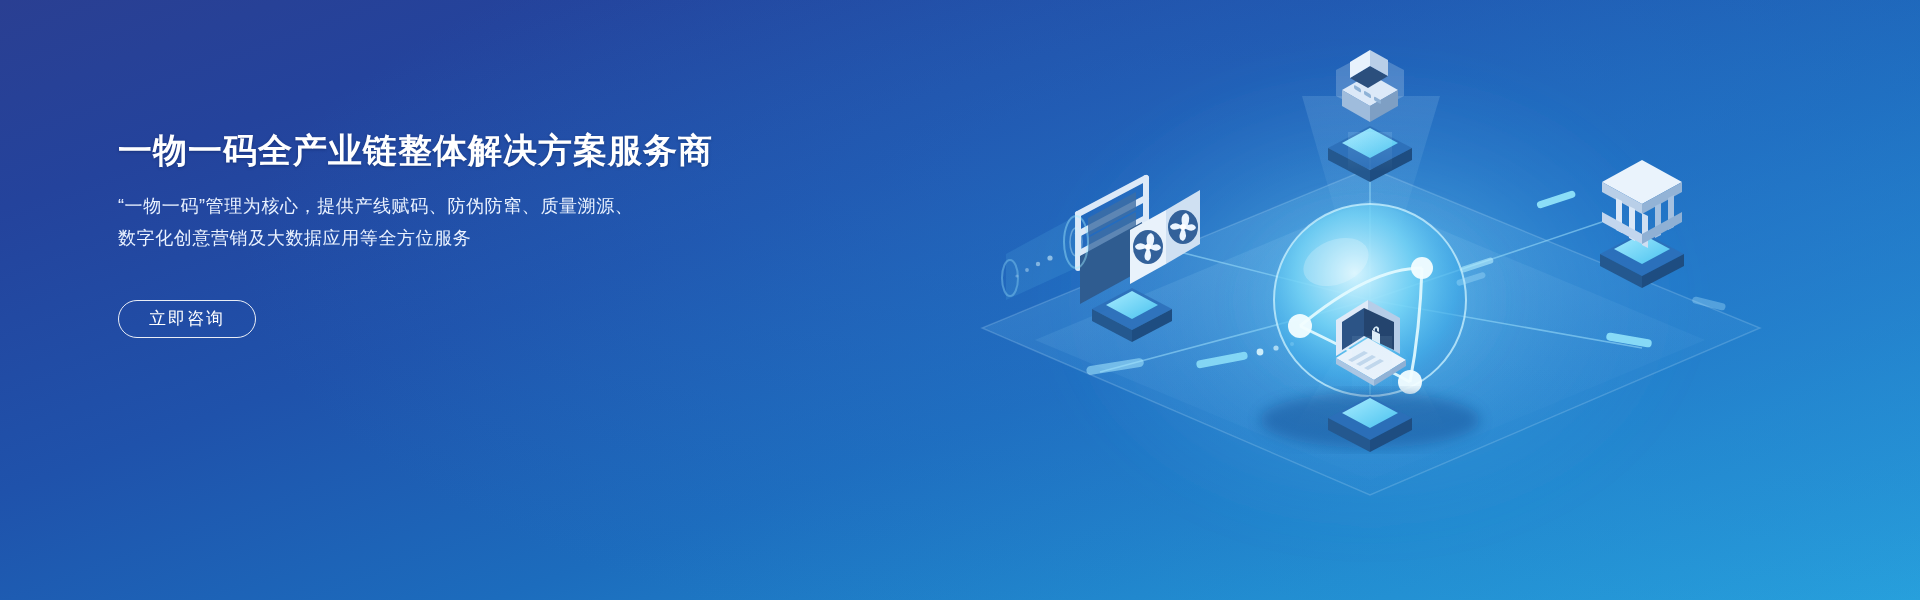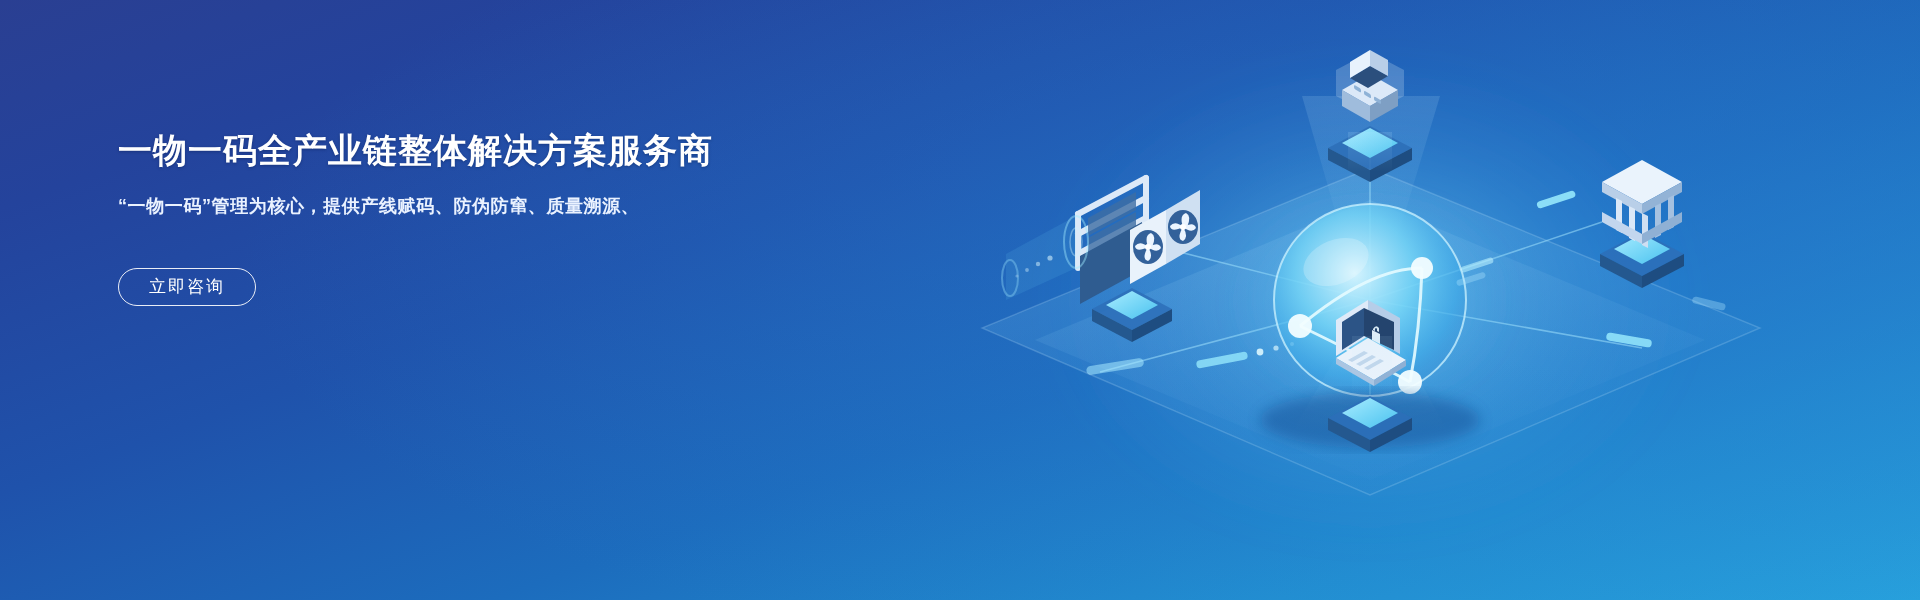--- a/index.html
+++ b/index.html
@@ -16,21 +16,21 @@
   }
   
   #copy{position:absolute;left:118px;top:128px;width:720px;}
   #headline{
     color:#ffffff;font-size:34px;font-weight:bold;line-height:44px;
     letter-spacing:1px;margin:0 0 18px 0;white-space:nowrap;
     text-shadow:0 1px 3px rgba(0,20,60,.35);
   }
   .sub-line{
     color:#eaf2ff;font-size:18px;line-height:32px;letter-spacing:.6px;
-    margin:0;white-space:nowrap;font-weight:bold;
+    margin:0;white-space:nowrap;font-weight:normal;
   }
   #sub-wrap{margin-bottom:30px;}
   #cta{
     display:inline-block;box-sizing:border-box;
     margin-top:16px;padding:0 30px;height:38px;line-height:36px;
     border:1px solid rgba(255,255,255,.9);border-radius:19px;
     color:#ffffff;font-size:17px;letter-spacing:2px;
     background:transparent;cursor:pointer;text-align:left;min-width:132px;
   }
 
@@ -42,20 +42,21 @@
 <body>
 
 <div id="banner">
 
   <div id="copy">
 
     <h1 id="headline">一物一码全产业链整体解决方案服务商</h1>
 
     <div id="sub-wrap">
       <p class="sub-line">“一物一码”管理为核心，提供产线赋码、防伪防窜、质量溯源、</p>
+      <p class="sub-line">数字化创意营销及大数据应用等全方位服务</p>
     </div>
 
     <button id="cta">立即咨询</button>
   </div>
 
   <div id="art">
     <svg viewBox="0 0 1020 600" xmlns="http://www.w3.org/2000/svg">
       <defs>
         <linearGradient id="plate" x1="0" y1="0" x2="0.4" y2="1">
           <stop offset="0%" stop-color="#7fc4ee" stop-opacity=".30"></stop>

